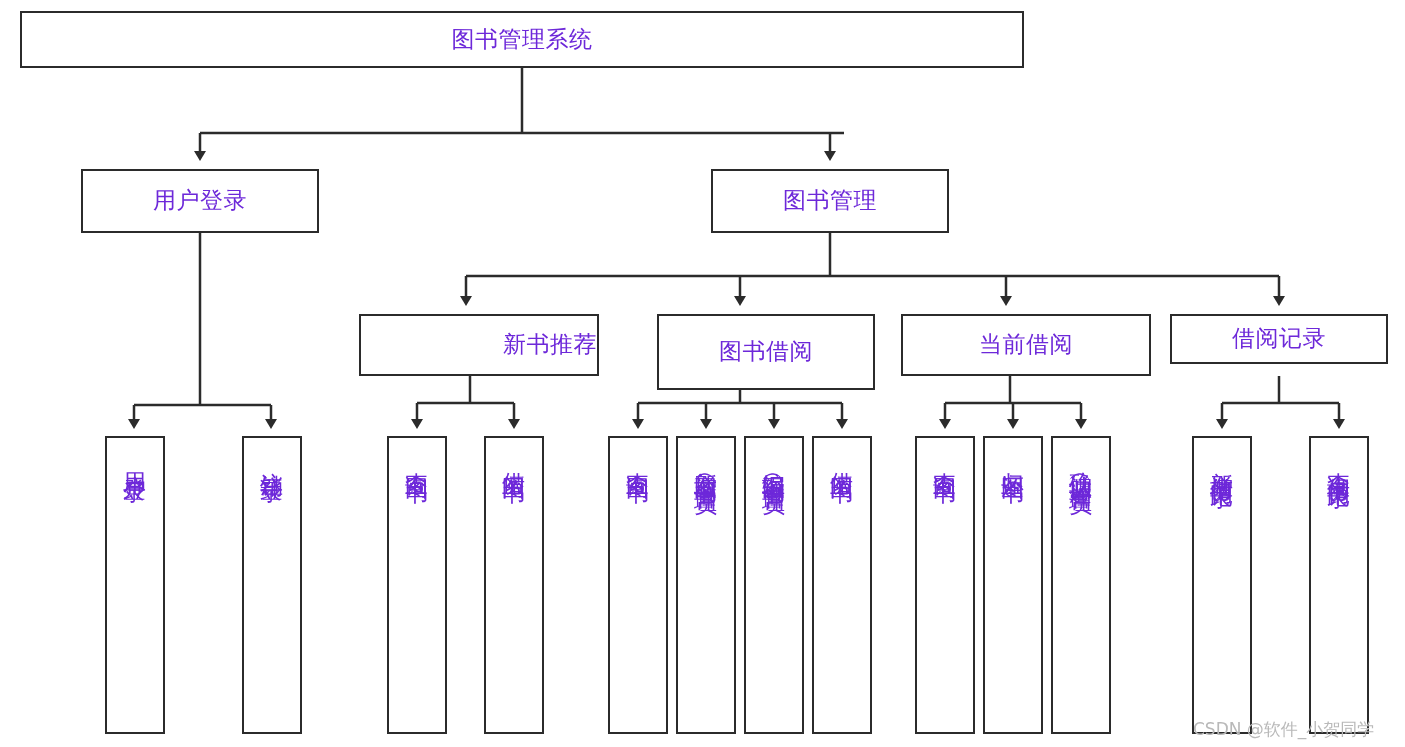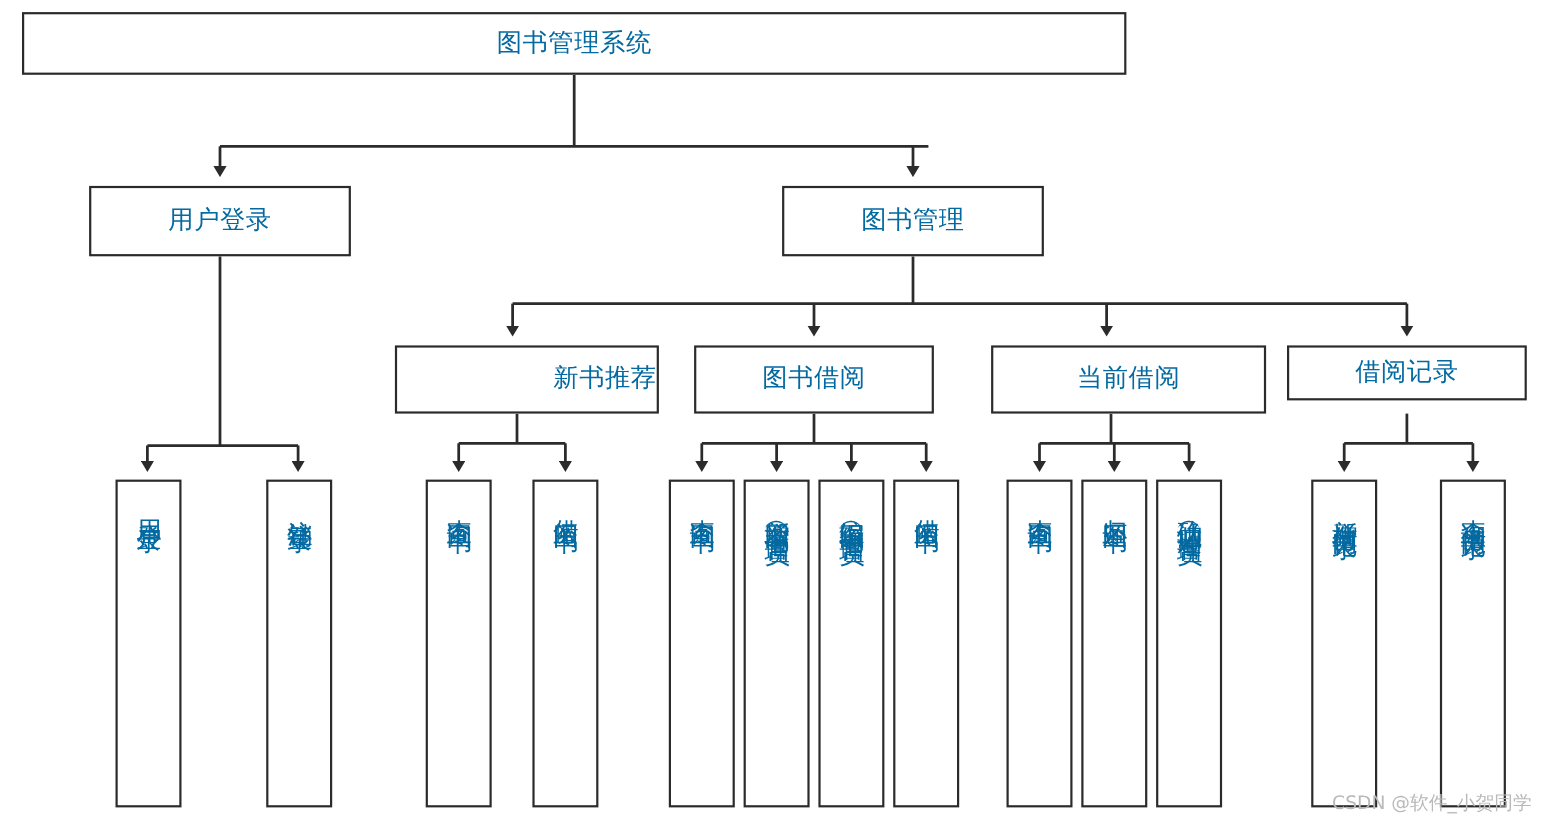--- a/index.html
+++ b/index.html
@@ -23,21 +23,21 @@
     height: 747px;
   }
   .node {
     position: absolute;
     box-sizing: border-box;
     border: 2.5px solid #2b2b2b;
     background: #ffffff;
     display: flex;
     align-items: center;
     justify-content: center;
-    color: #0369a1;
+    color: #6d28d9;
   }
   .node .label {
     text-align: center;
     line-height: 1.18;
     letter-spacing: 0.5px;
   }
   .node.horiz .label {
     font-size: 23px;
     writing-mode: horizontal-tb;
   }
@@ -54,21 +54,20 @@
     line-height: 1.05;
     letter-spacing: 3px;
     white-space: nowrap;
   }
   .watermark {
     position: absolute;
     font-size: 17px;
     color: #b9b9b9;
     white-space: nowrap;
     font-family: "DejaVu Sans", "Liberation Sans", sans-serif;
-    padding-left: 18px;
   }
 </style>
 </head>
 <body>
 
 <div id="canvas">
 
   <svg id="edges" viewBox="0 0 1405 747">
     <defs>
       <marker id="arrow" markerWidth="10" markerHeight="12" refX="1" refY="6" orient="auto" markerUnits="userSpaceOnUse">
@@ -126,21 +125,21 @@
   <div class="node horiz" style="left:81px; top:169px; width:238px; height:64px;">
     <span class="label">用户登录</span>
   </div>
   <div class="node horiz" style="left:711px; top:169px; width:238px; height:64px;">
     <span class="label">图书管理</span>
   </div>
 
   <div class="node horiz" style="left:359px; top:314px; width:240px; height:62px;justify-content:flex-end;">
     <span class="label">新书推荐</span>
   </div>
-  <div class="node horiz" style="left:631px; top:314px; width:218px; height:62px;">
+  <div class="node horiz" style="left:657px; top:314px; width:218px; height:76px;">
     <span class="label">图书借阅</span>
   </div>
   <div class="node horiz" style="left:901px; top:314px; width:250px; height:62px;">
     <span class="label">当前借阅</span>
   </div>
   <div class="node horiz" style="left:1170px; top:314px; width:218px; height:50px;">
     <span class="label">借阅记录</span>
   </div>
 
   <div class="node vert" style="left:105px; top:436px; width:60px; height:298px;">

